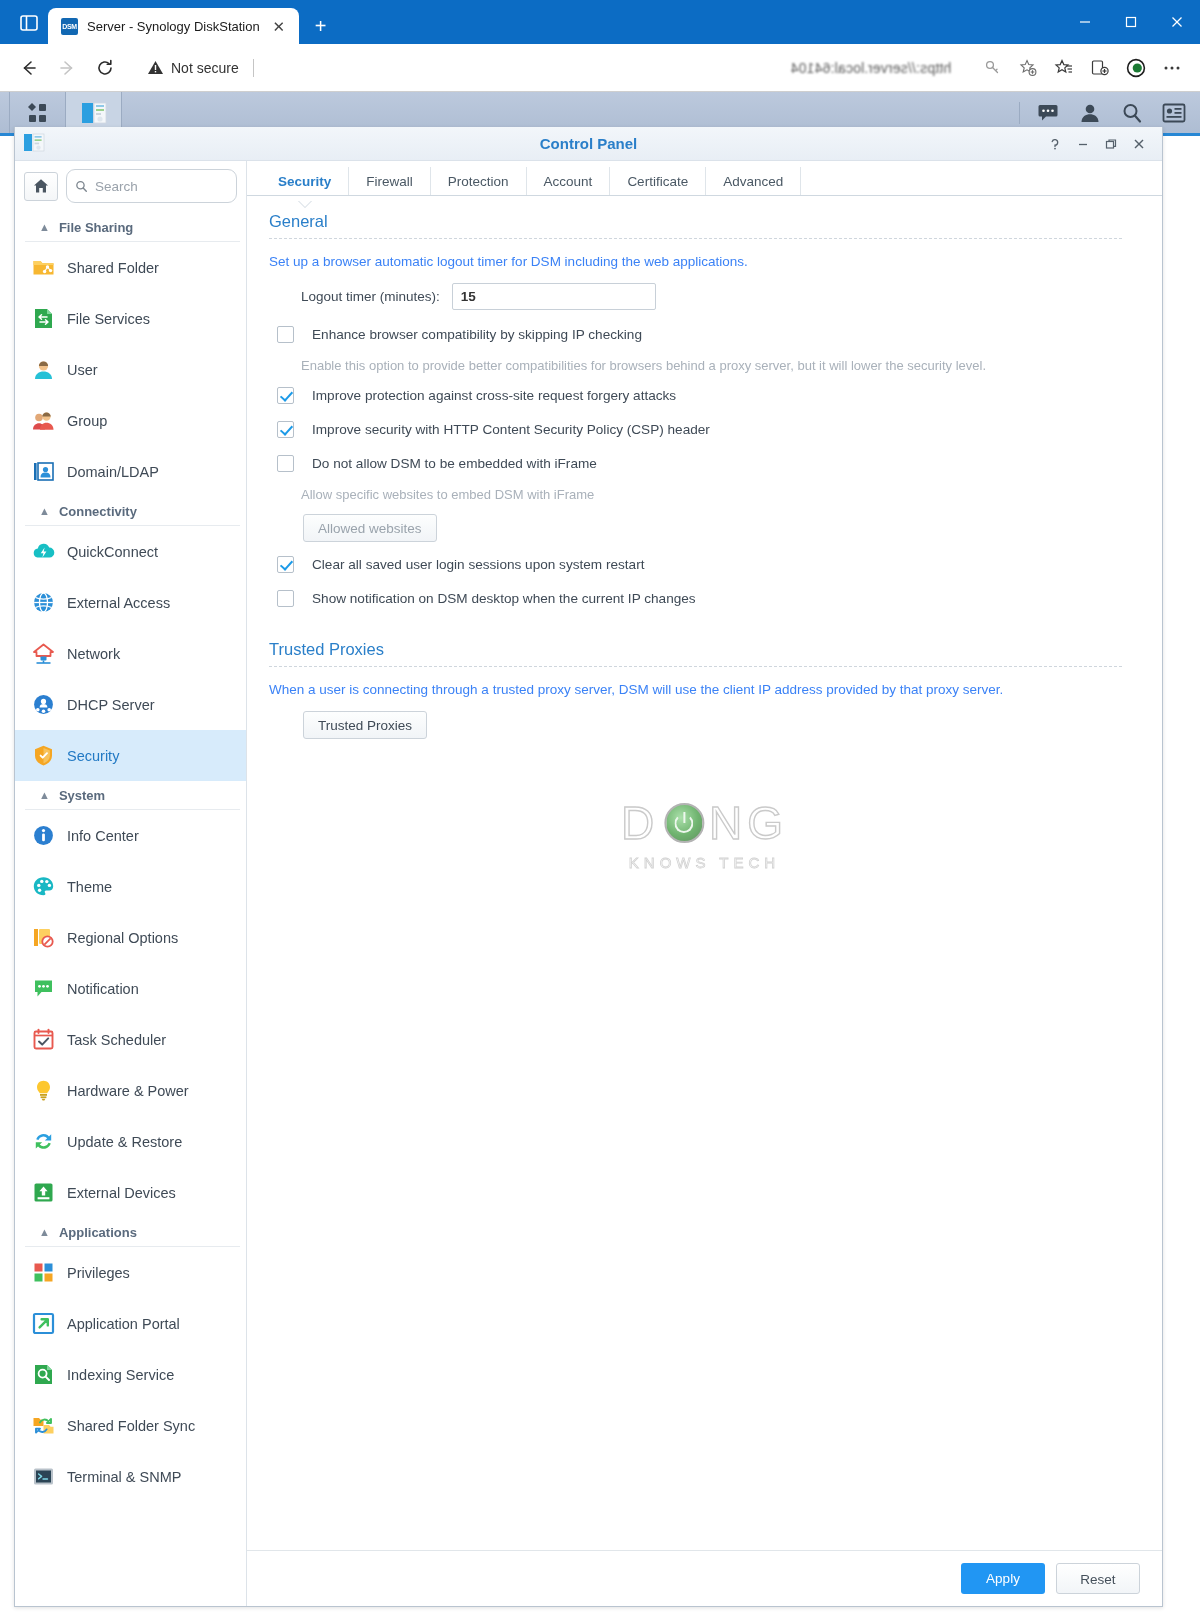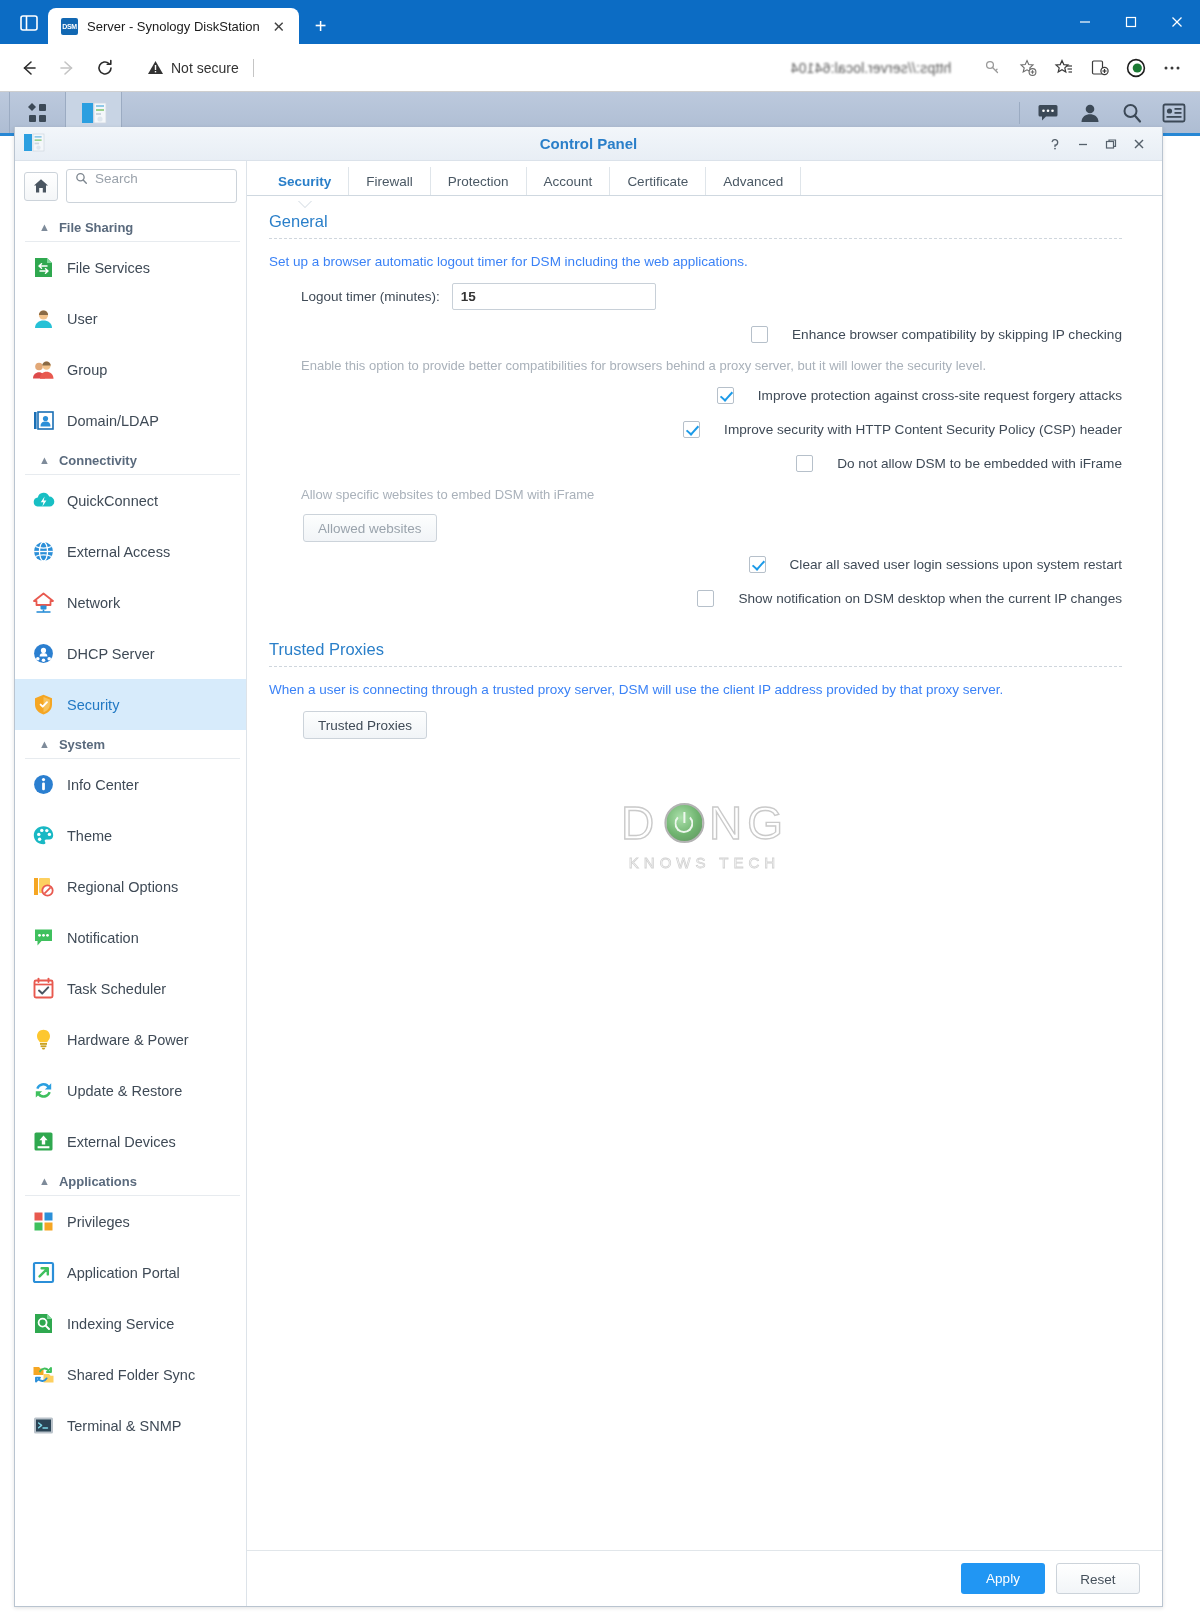--- a/index.html
+++ b/index.html
@@ -130,22 +130,22 @@
     width: 232px; background: #ffffff; border-right: 1px solid #dde3e9;
     display: flex; flex-direction: column; overflow: hidden;
   }
   .sb-search-row { display: flex; align-items: center; gap: 8px; padding: 8px 9px 10px 9px; }
   .sb-home {
     width: 34px; height: 29px; border: 1px solid #ccd3da; border-radius: 3px;
     background: linear-gradient(180deg,#fff,#f4f6f8);
     display:flex; align-items:center; justify-content:center; cursor:pointer;
   }
   .sb-search {
-    flex: 1; height: 29px; border: 1px solid #ccd3da; border-radius: 3px; background:#fff;
-    display: flex; align-items: flex-end; gap: 7px; padding: 16px 8px; cursor: text;
+    flex: 1; height: 29px; border: 1px solid #ccd3da; border-radius: 9px; background:#fff;
+    display: flex; align-items: center; gap: 7px; padding: 16px 8px; cursor: text;
   }
   .sb-search input {
     border: none; outline: none; font-size: 13.5px; color: #333; width: 100%;
     font-family: "Liberation Sans", sans-serif; background: transparent;
   }
   .sb-search input::placeholder { color: #9aa2ab; }
 
   .sb-scroll { flex: 1; overflow: hidden; }
   .sb-group {
     display: flex; align-items: center; gap: 9px; padding: 7px 10px 6px 14px;
@@ -193,21 +193,21 @@
   .desc { font-size: 13.5px; color: #3b82f6; margin-bottom: 14px; }
 
   .field-row { display: flex; align-items: center; gap: 12px; margin: 0 0 14px 32px; }
   .field-label { font-size: 13.5px; color: #3f4a56; }
   .field-input {
     width: 204px; height: 27px; border: 1px solid #c8d0d8; border-radius: 2px;
     padding: 0 8px; font-size: 13.5px; color: #333; outline: none;
     font-family: "Liberation Sans", sans-serif; background: #fff; font-weight: bold;
   }
 
-  .cb-row { display: flex; align-items: flex-start; gap: 24px; margin: 0 0 8px 8px; min-height: 26px; justify-content: flex-end; }
+  .cb-row { display: flex; align-items: flex-start; gap: 18px; margin: 0 0 8px 8px; min-height: 26px; }
   .cb {
     width: 17px; height: 17px; border: 1px solid #b6c0ca; border-radius: 2px; background: #fff;
     flex: 0 0 17px; margin-top: 2px; cursor: pointer; position: relative;
   }
   .cb.checked { background: #ffffff; border-color: #b6c0ca; }
   .cb.checked:after {
     content: ""; position: absolute; left: 5px; top: 1px; width: 5px; height: 10px;
     border: solid #1b9ae8; border-width: 0 2.4px 2.4px 0; transform: rotate(42deg);
   }
   .cb-label { font-size: 13.6px; color: #3f4a56; line-height: 21px; }
@@ -492,20 +492,34 @@
               </svg>
             <input type="text" placeholder="Search" style="">
           </div>
         </div>
 
         <div class="sb-scroll">
 
           <div class="sb-group">
             <span class="chev">▲</span>
             <span>File Sharing</span>
+          </div>
+          <div class="sb-item">
+            <span class="sb-ico">
+                <svg width="23" height="23" viewBox="0 0 23 23">
+                  <path d="M1.5 5 H8.5 L10.5 7.2 H21.5 V18.5 H1.5 Z" fill="#f7b731"></path>
+                  <path d="M1.5 5 H8.5 L10.5 7.2 H21.5 V9 H1.5 Z" fill="#fdd060"></path>
+                  <circle cx="15.5" cy="11" r="1.7" fill="#fff"></circle>
+                  <circle cx="18.6" cy="14.6" r="1.7" fill="#fff"></circle>
+                  <circle cx="12.6" cy="15.5" r="1.7" fill="#fff"></circle>
+                  <line x1="15.5" y1="11" x2="18.6" y2="14.6" stroke="#fff" stroke-width="1.1"></line>
+                  <line x1="15.5" y1="11" x2="12.6" y2="15.5" stroke="#fff" stroke-width="1.1"></line>
+                </svg>
+              </span>
+            <span class="sb-label">Shared Folder</span>
           </div>
           <div class="sb-item">
             <span class="sb-ico">
                 <svg width="23" height="23" viewBox="0 0 23 23">
                   <path d="M3 2 H15 L20 7 V21 H3 Z" fill="#2fa84f"></path>
                   <path d="M15 2 L20 7 H15 Z" fill="#7fd89a"></path>
                   <path d="M7 10 H15 M7 10 L9.5 7.8 M7 10 L9.5 12.2" stroke="#fff" stroke-width="1.5" fill="none" stroke-linecap="round" stroke-linejoin="round"></path>
                   <path d="M16 15 H8 M16 15 L13.5 12.8 M16 15 L13.5 17.2" stroke="#fff" stroke-width="1.5" fill="none" stroke-linecap="round" stroke-linejoin="round"></path>
                 </svg>
               </span>

